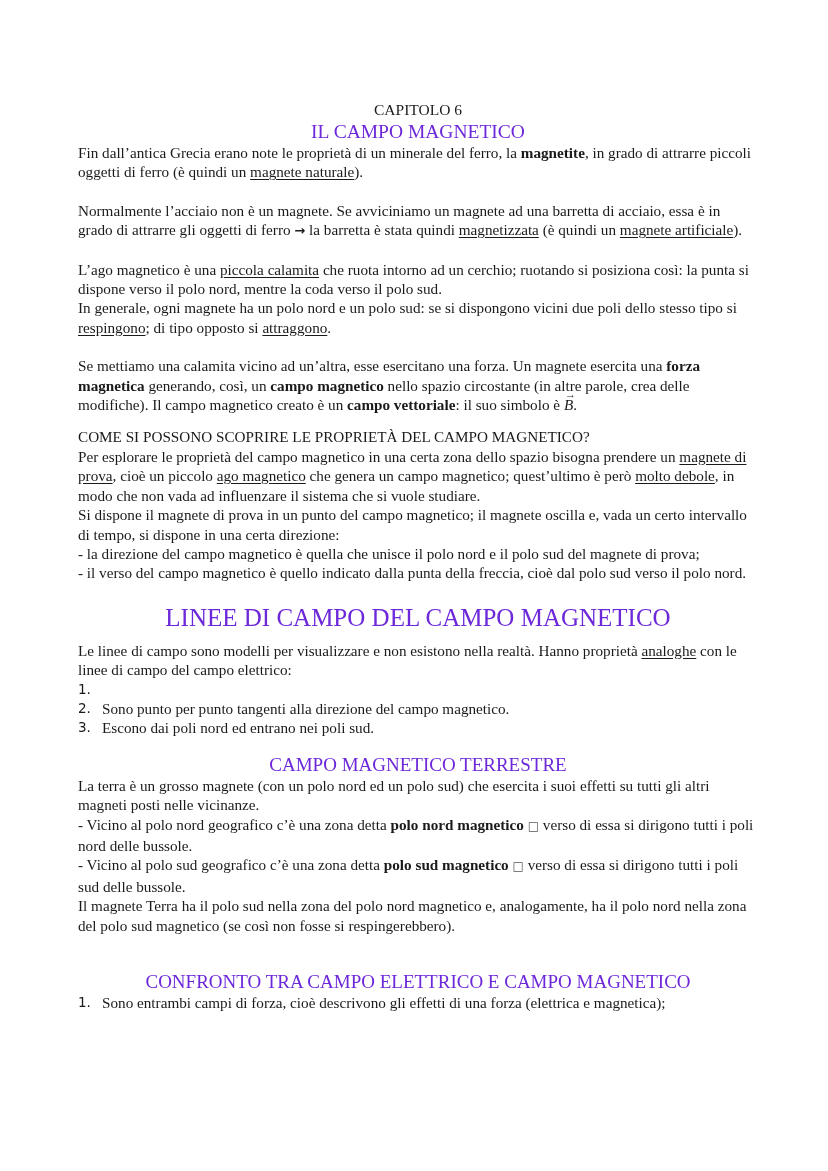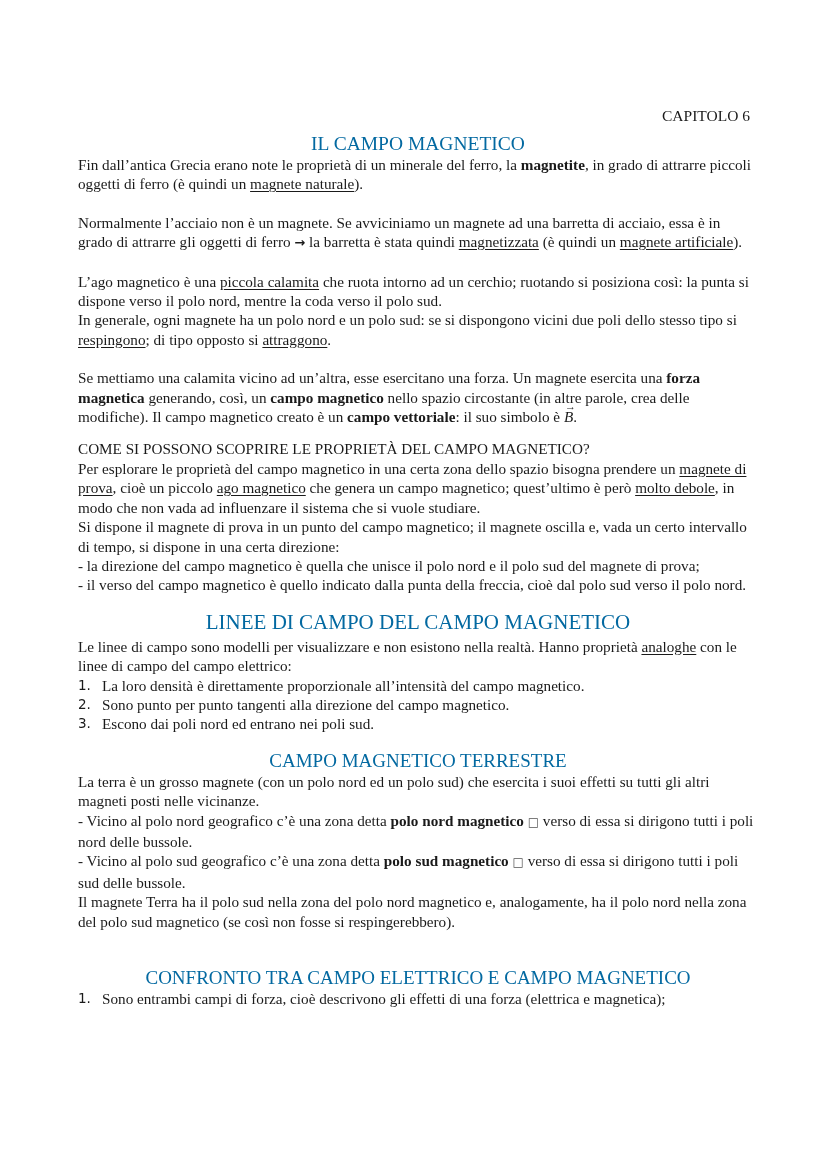--- a/index.html
+++ b/index.html
@@ -2,24 +2,24 @@
 <html><head>
   <meta charset="utf-8">
   <style>
     html, body { margin: 0; padding: 0; background: #ffffff; }
     body { width: 828px; height: 1171px; overflow: hidden; position: relative; }
     .page {
       position: absolute; left: 78px; top: 98px; width: 680px;
       font-family: "Liberation Serif", "DejaVu Serif", serif;
       font-size: 15.2px; line-height: 19.4px; color: #1a1a1a;
     }
-    .chapter { text-align: right; margin: 8px; font-size: 15.5px; line-height: 19px; }
-    .red { color: #0369a1; font-family: Liberation Serif, serif; }
+    .chapter { text-align: center; margin: 2px; font-size: 15.5px; line-height: 19px; }
+    .red { color: #6d28d9; font-family: Liberation Serif, serif; }
     .title-main { text-align: center; font-size: 19.5px; line-height: 22px; margin: 0; font-weight: normal; }
-    .h-center { text-align: center; font-size: 21px; line-height: 22px; margin: 4px; font-weight: normal; }
+    .h-center { text-align: center; font-size: 25px; line-height: 22px; margin: 12px; font-weight: normal; }
     .h-left { font-size: 19px; line-height: 22px; margin: 0; font-weight: normal; text-align: center; }
     p { margin: 0; }
     .gap { height: 19px; }
     .gap-lg { height: 30px; }
     u { text-decoration: underline; text-underline-offset: 2px; }
     b { font-weight: bold; }
     ol { margin: 0; padding: 0; list-style: none; }
     ol li { display: flex; }
     ol li .num { font-family: "DejaVu Sans", "Liberation Sans", sans-serif; font-size: 13.5px; width: 24px; flex: 0 0 24px; }
     .vec { font-style: italic; position: relative; display: inline-block; }
@@ -60,21 +60,20 @@
   <p>- la direzione del campo magnetico è quella che unisce il polo nord e il polo sud del magnete di prova;</p>
   <p>- il verso del campo magnetico è quello indicato dalla punta della freccia, cioè dal polo sud verso il polo nord.</p>
 
   <div class="gap" style="height:12px"></div>
 
   <h2 class="h-center red">LINEE DI CAMPO DEL CAMPO MAGNETICO</h2>
   <p><span>Le linee di campo sono modelli per visualizzare e non esistono nella realtà. Hanno proprietà </span><u>analoghe</u><span> con le linee di campo del campo elettrico:</span></p>
   <ol>
     <li>
         <span class="num">1.</span>
-        <span>La loro densità è direttamente proporzionale all’intensità del campo magnetico.</span>
       </li>
     <li>
         <span class="num">2.</span>
         <span>Sono punto per punto tangenti alla direzione del campo magnetico.</span>
       </li>
     <li>
         <span class="num">3.</span>
         <span>Escono dai poli nord ed entrano nei poli sud.</span>
       </li>
   </ol>

